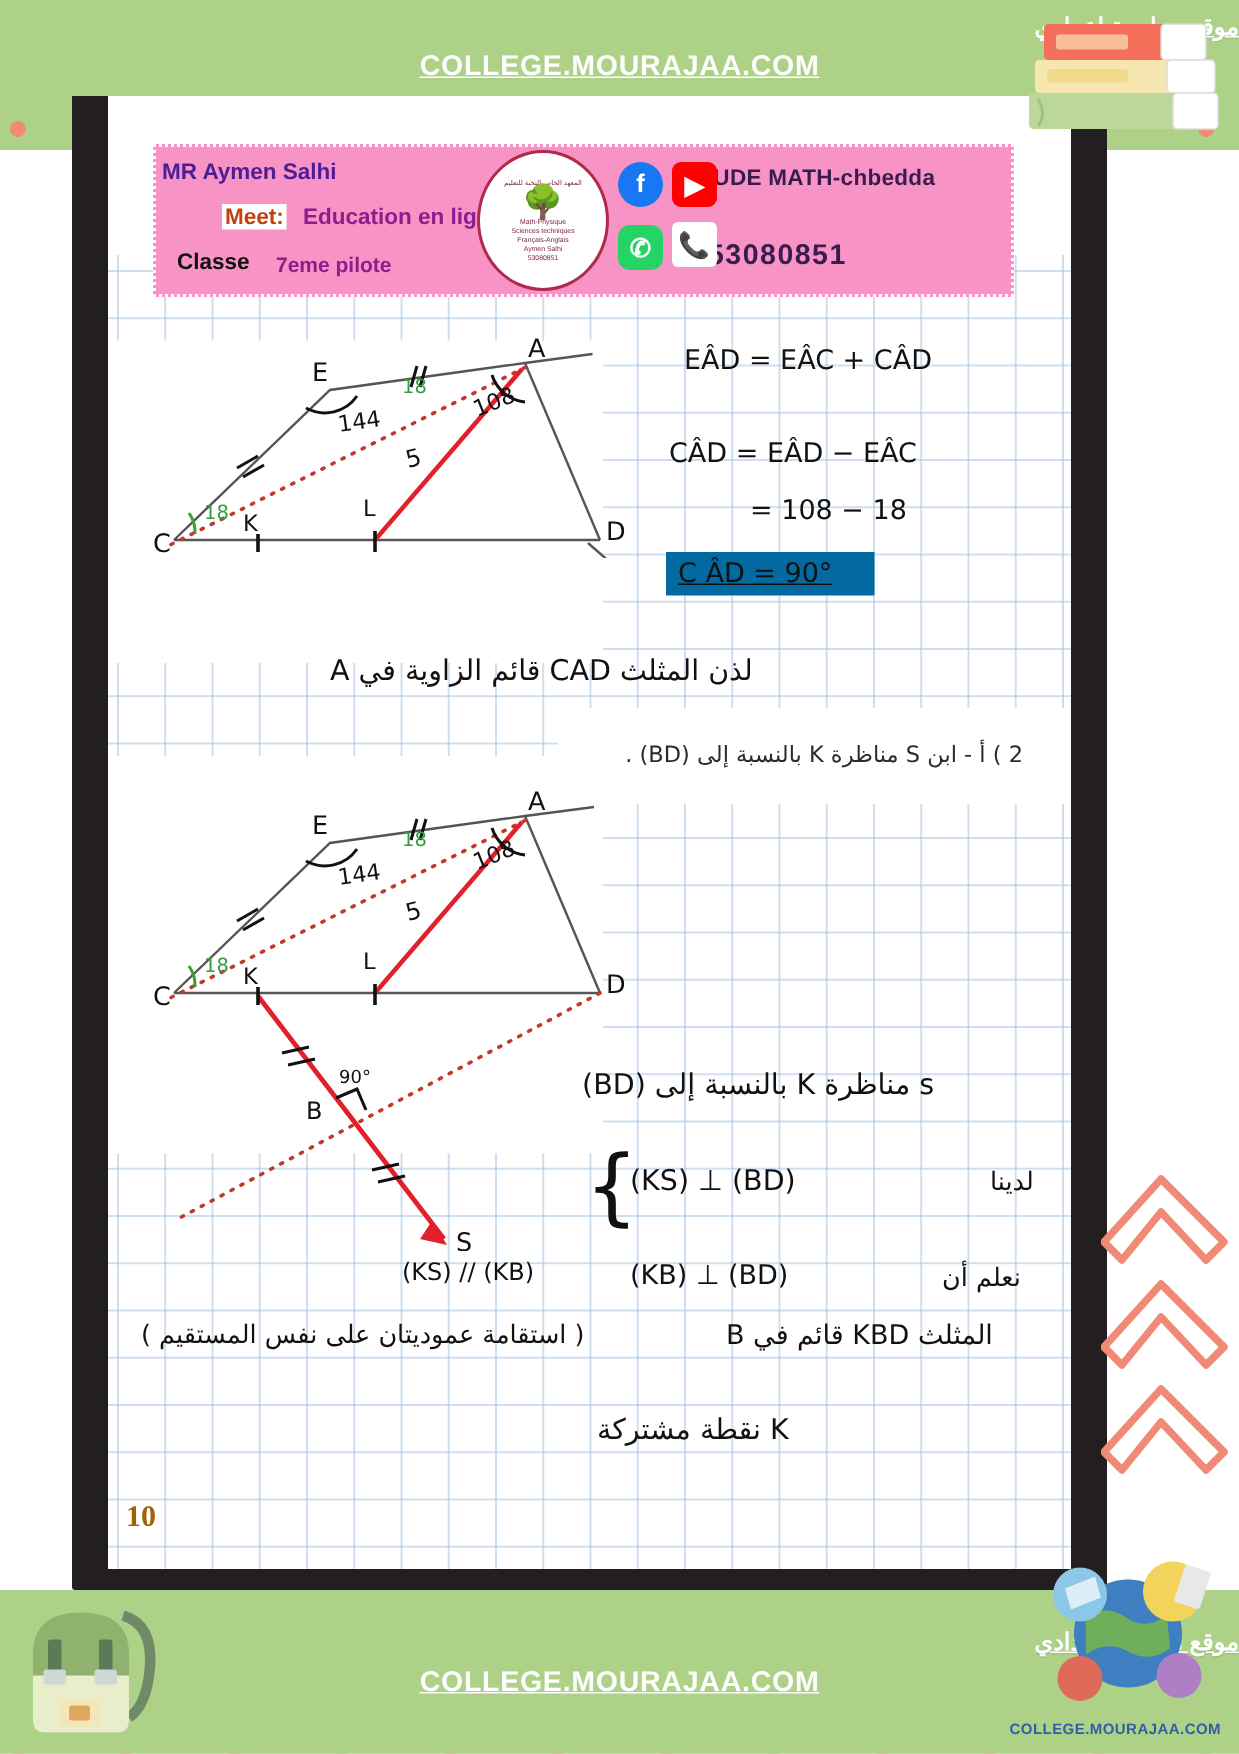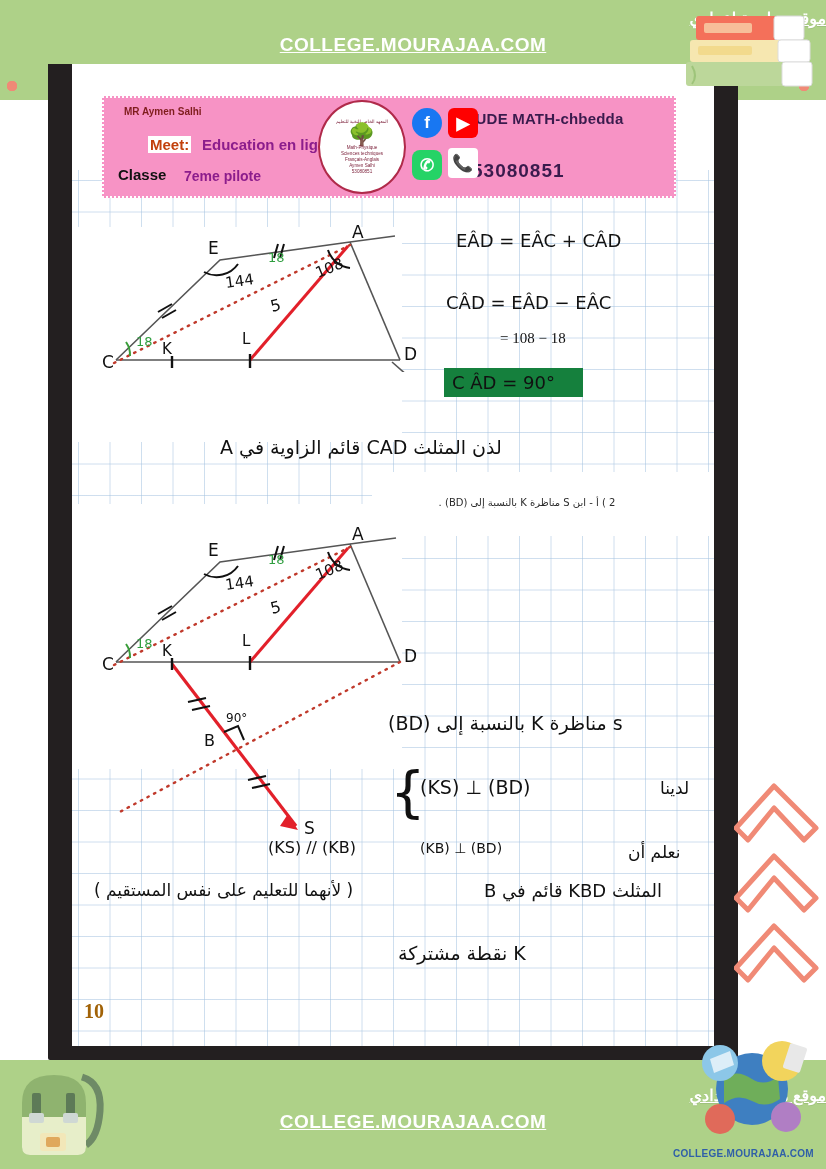--- a/index.html
+++ b/index.html
@@ -65,21 +65,21 @@
   #grid-mask-b{position:absolute;left:0;top:452px;width:330px;height:265px;background:#fff;}
   #grid-mask-c{position:absolute;left:300px;top:420px;width:342px;height:64px;background:#fff;}
   
   #banner{
     position:absolute;left:30px;top:44px;width:570px;height:98px;
     background:#f793c5;
     border:2px dotted #ffffff;
     z-index:4;
   }
   .banner-row{position:absolute;display:flex;align-items:center;}
-  #b-mr{left:20px;top:8px;font-size:10px;font-weight:bold;color:#7f1d1d;}
+  #b-mr{left:4px;top:8px;font-size:15px;font-weight:bold;color:#4c1d95;}
   #b-meet-label{
     left:44px;top:38px;font-size:15px;font-weight:bold;color:#c2410c;
     background:#ffffff;padding:0 2px;
   }
   #b-meet-val{left:98px;top:38px;font-size:15px;font-weight:bold;color:#8c1d8c;}
   #b-classe{left:14px;top:68px;font-size:15px;font-weight:bold;color:#111;}
   #b-classe-val{left:80px;top:70px;font-size:14px;font-weight:bold;color:#8c1d8c;}
   #b-etude{left:352px;top:12px;font-size:15px;font-weight:bold;color:#3a1b4d;letter-spacing:.2px;}
   #b-phone{left:368px;top:62px;font-size:19px;font-weight:bold;color:#3a1b4d;letter-spacing:1px;}
   
@@ -102,25 +102,25 @@
   #ic-yt{left:344px;top:10px;background:#ff0000;border-radius:6px;}
   #ic-wa{left:308px;top:52px;background:#25d366;border-radius:8px;}
   #ic-phone{left:344px;top:50px;background:#ffffff;color:#111;border-radius:4px;}
   
   .hw{
     position:absolute;
     font-family:"DejaVu Sans", sans-serif;
     color:#111;white-space:nowrap;
   }
   .hw-ar{direction:rtl;font-family:"DejaVu Sans", sans-serif;}
-  .pinkhl{background:#15803d;}
+  .pinkhl{background:#0369a1;text-decoration:underline;}
   .printed{
     position:absolute;direction:rtl;color:#2b2b2b;
-    font-family:"DejaVu Sans", sans-serif;font-size:10px;
-    line-height:18px;text-align:center;
+    font-family:"DejaVu Sans", sans-serif;font-size:15px;
+    line-height:18px;text-align:right;
   }
   #pagenum{
     position:absolute;left:12px;top:948px;font-size:20px;font-weight:bold;color:#a16207;
     font-family:"Liberation Serif", serif;
   }
   
   #books{position:absolute;right:8px;top:8px;width:140px;height:86px;z-index:7;}
   #backpack{position:absolute;left:8px;bottom:8px;width:108px;height:98px;z-index:7;}
   #globe{position:absolute;right:8px;bottom:26px;width:128px;height:110px;z-index:7;}
   #chevrons{position:absolute;right:0px;top:770px;width:92px;height:220px;z-index:7;}
@@ -255,21 +255,21 @@
     <text x="142" y="124" font-family="DejaVu Sans" font-size="15" fill="#111">L</text>
     <text x="126" y="68" font-family="DejaVu Sans" font-size="15" fill="#111" transform="rotate(-8 126 68)">144</text>
     <text x="168" y="42" font-family="DejaVu Sans" font-size="13" fill="#2f9e3f">18</text>
     <text x="218" y="58" font-family="DejaVu Sans" font-size="15" fill="#111" transform="rotate(-22 218 58)">108</text>
     <text x="36" y="126" font-family="DejaVu Sans" font-size="13" fill="#2f9e3f">18</text>
     <text x="172" y="92" font-family="DejaVu Sans" font-size="16" fill="#111" transform="rotate(-14 172 92)">5</text>
   </svg>
 
   <div class="hw" style="left:384px;top:178px;font-size:18px;">EÂD = EÂC + CÂD</div>
   <div class="hw" style="left:374px;top:240px;font-size:18px;">CÂD = EÂD − EÂC</div>
-  <div class="hw" style="left:428px;top:278px;font-size:15px;font-family:Liberation Serif, serif;">= 108 − 18</div>
+  <div class="hw" style="left:428px;top:278px;font-size:18px;">= 108 − 18</div>
   <div class="hw pinkhl" style="left:372px;top:316px;font-size:18px;padding:4px 28px 4px 8px;">C ÂD = 90°</div>
 
   <div class="hw hw-ar" style="left:148px;top:384px;font-size:19px;">لذن المثلث CAD قائم الزاوية في A</div>
 
   <div class="printed" style="left:300px;top:442px;width:310px;">2 ) أ - ابن S مناظرة K بالنسبة إلى (BD) .</div>
 
   <svg style="position:absolute;left:28px;top:462px;width:340px;height:320px;" viewBox="0 0 340 320">
     <path d="M16 148 L120 48 L250 30" stroke="#555" stroke-width="1.6" fill="none"></path>
     <path d="M250 30 L300 148" stroke="#555" stroke-width="1.6" fill="none"></path>
     <path d="M16 148 L300 148" stroke="#555" stroke-width="1.6" fill="none"></path>
@@ -314,26 +314,26 @@
   </svg>
 
   <div class="hw hw-ar" style="left:316px;top:660px;font-size:19px;">s مناظرة K بالنسبة إلى (BD)</div>
 
   <div class="hw" style="left:318px;top:718px;font-size:56px;line-height:44px;color:#111;">{</div>
 
   <div class="hw hw-ar" style="left:588px;top:726px;font-size:17px;">لدينا</div>
   <div class="hw" style="left:348px;top:724px;font-size:19px;">(KS) ⊥ (BD)</div>
 
   <div class="hw hw-ar" style="left:556px;top:790px;font-size:17px;">نعلم أن</div>
-  <div class="hw" style="left:348px;top:788px;font-size:14px;">(KB) ⊥ (BD)</div>
+  <div class="hw" style="left:348px;top:788px;font-size:18px;">(KB) ⊥ (BD)</div>
 
   <div class="hw hw-ar" style="left:412px;top:828px;font-size:18px;">المثلث KBD قائم في B</div>
 
   <div class="hw" style="left:196px;top:786px;font-size:16px;">(KS) // (KB)</div>
-  <div class="hw hw-ar" style="left:22px;top:828px;font-size:17px;">( لأنهما للتعليم على نفس المستقيم )</div>
+  <div class="hw hw-ar" style="left:22px;top:828px;font-size:17px;">( استقامة عموديتان على نفس المستقيم )</div>
 
   <div class="hw hw-ar" style="left:326px;top:890px;font-size:19px;">K نقطة مشتركة</div>
 
   <div id="pagenum">10</div>
 </div>
 
 <div class="title-bar" id="footer-bar">
   <div class="title-ar">موقع مراجعة اعدادي</div>
   <div class="title-en">COLLEGE.MOURAJAA.COM</div>
 </div>

